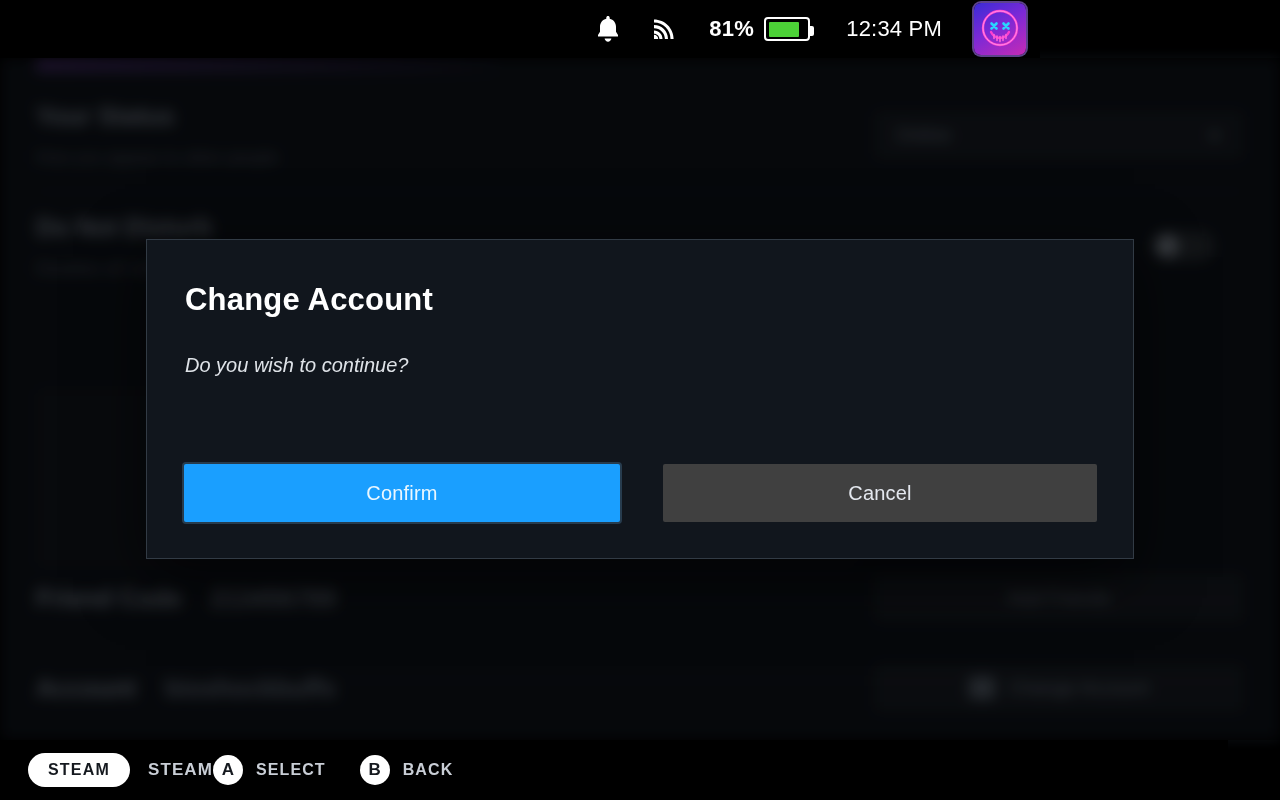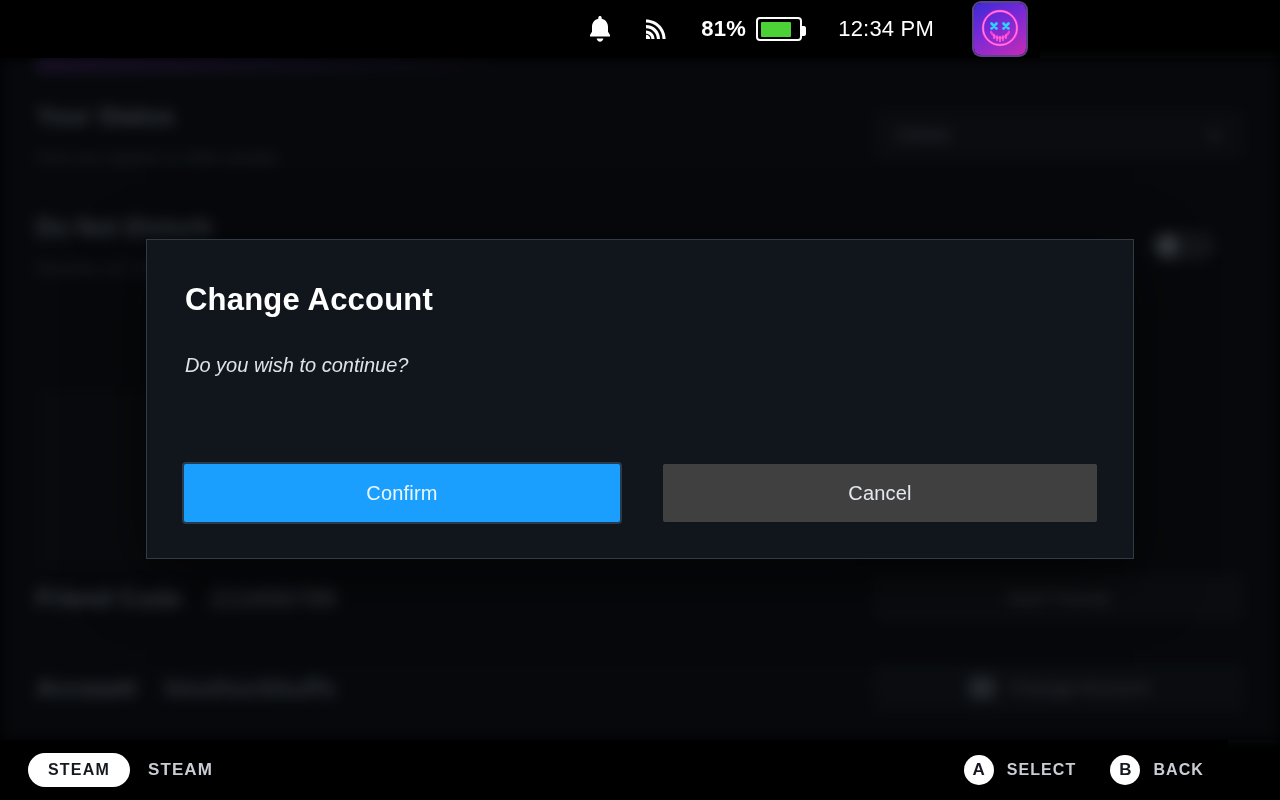--- a/index.html
+++ b/index.html
@@ -32,21 +32,21 @@
   .batt-shell{
     width:46px; height:24px; border:2.5px solid #fff; border-radius:4px;
     position:relative; display:flex; align-items:center; padding:2.5px;
   }
   .batt-shell:after{
     content:""; position:absolute; right:-6px; top:7px;
     width:4px; height:10px; background:#fff; border-radius:0 2px 2px 0;
   }
   .batt-fill{ height:100%; background:#4cd137; border-radius:1px; }
 
-  .clock{ font-size:22px; font-weight:500; color:#fff; margin-right:40px; letter-spacing:.2px; }
+  .clock{ font-size:22px; font-weight:500; color:#fff; margin-right:32px; letter-spacing:.2px; }
 
   .avatar{
     width:52px; height:52px; border-radius:7px;
     background:linear-gradient(150deg,#3a2bd6 0%, #7b29d6 45%, #c62ab5 100%);
     position:relative; overflow:hidden;
     box-shadow:0 0 0 2px rgba(170,120,255,.55);
     flex:0 0 auto;
   }
   .avatar svg{ position:absolute; left:0; top:0; }
 
@@ -139,21 +139,21 @@
     box-shadow:0 0 0 2px rgba(120,195,255,.22);
   }
   .btn-cancel{
     width:434px; background:#2a2e39; color:#e3e7ee;
   }
 
   
   .footer{
     position:absolute; left:0; bottom:0; width:1228px; height:60px;
     background:#000; z-index:40;
-    display:flex; align-items:center; justify-content:space-between;
+    display:flex; align-items:center; 
     padding:0 24px 0 28px;
   }
   .f-left{ display:flex; align-items:center; gap:18px; }
   .steam-pill{
     background:#fff; color:#15191f;
     font-size:16px; font-weight:700; letter-spacing:1.2px;
     padding:8px 20px; border-radius:20px;
   }
   .menu-label{ font-size:17px; font-weight:600; letter-spacing:1.1px; color:#c9ced6; }
   .f-right{ display:flex; align-items:center; gap:34px; }

